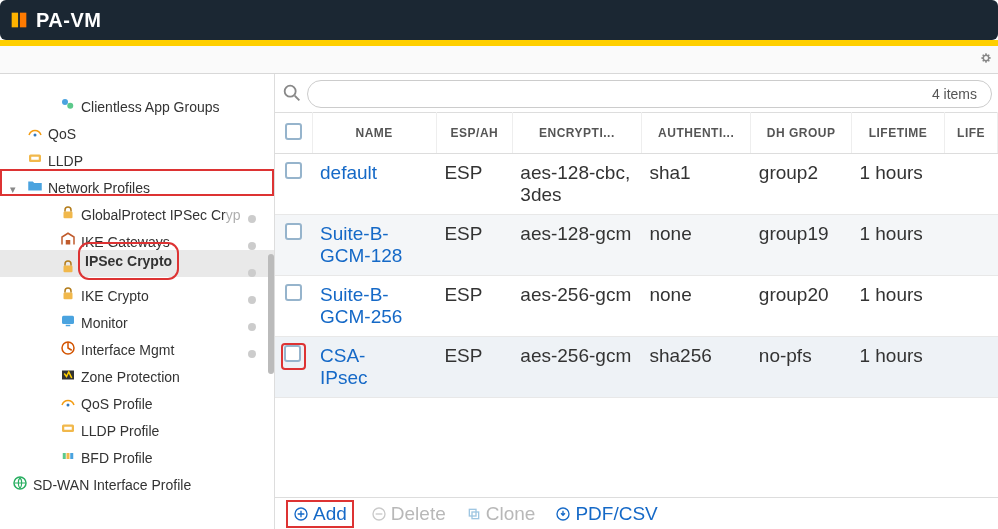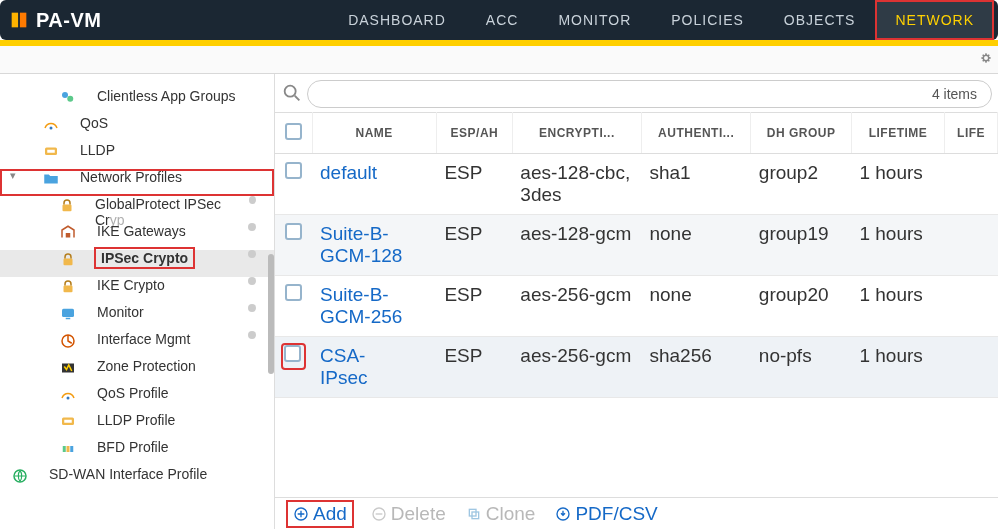--- a/index.html
+++ b/index.html
@@ -84,24 +84,24 @@
   }
   .sidebar {
     width: 275px;
     border-right: 1px solid #ddd;
     overflow: hidden;
     position: relative;
     padding-top: 14px;
   }
   .side-item {
     display: flex;
-    align-items: flex-start;
+    align-items: flex-end;
     height: 27px;
     padding-left: 10px;
-    gap: 19px;
+    gap: 3px;
     cursor: pointer;
     position: relative;
     font-size: 14px;
     color:#333;
   }
   .side-item .chev {
     width: 12px; color:#888;
     font-size: 11px;
   }
   .side-item .icon {
@@ -214,28 +214,20 @@
 <div class="topbar">
   <div class="brand">
     <span class="logo">
       <svg viewBox="0 0 24 24">
           <path fill="#ffb300" d="M4 4h7v16H4z"></path>
           <path fill="#ff7a00" d="M13 4h7v16h-7z"></path>
         </svg>
     </span>
     <span>PA-VM</span>
   </div>
-  <div class="navtabs" id="navtabs">
-      <div class="navtab">DASHBOARD</div>
-      <div class="navtab">ACC</div>
-      <div class="navtab">MONITOR</div>
-      <div class="navtab">POLICIES</div>
-      <div class="navtab">OBJECTS</div>
-      <div class="navtab active highlighted">NETWORK</div>
-    </div>
 </div>
 <div class="accentbar"></div>
 <div class="subbar">
   <span class="gear">
     <svg class="i" viewBox="0 0 24 24">
         <path fill="#888" d="M19 13v-2l-2-.4a6 6 0 00-.5-1.2l1.1-1.7-1.4-1.4-1.7 1.1a6 6 0 00-1.2-.5L13 5h-2l-.4 2a6 6 0 00-1.2.5L7.7 6.4 6.3 7.8l1.1 1.7a6 6 0 00-.5 1.2L5 11v2l2 .4c.1.4.3.8.5 1.2l-1.1 1.7 1.4 1.4 1.7-1.1c.4.2.8.4 1.2.5L11 19h2l.4-2c.4-.1.8-.3 1.2-.5l1.7 1.1 1.4-1.4-1.1-1.7c.2-.4.4-.8.5-1.2L19 13zm-7 2a3 3 0 110-6 3 3 0 010 6z"></path>
       </svg>
   </span>
 </div>
 
@@ -300,21 +292,21 @@
         <span class="lbl">IKE Gateways</span>
         <span class="dot"></span>
       </div>
       <div class="side-item lvl2 selected">
         <span class="icon">
           <svg viewBox="0 0 24 24" width="18" height="18">
             <rect x="6" y="10" width="12" height="9" rx="1.5" fill="#f1b84b"></rect>
             <path d="M8 10V8a4 4 0 018 0v2" stroke="#b37c1a" stroke-width="2" fill="none"></path>
           </svg>
         </span>
-        <span class="lbl" style="outline:2px solid #d33;outline-offset:1px;padding:0 4px;font-weight:700;">IPSec Crypto</span>
+        <span class="lbl" style="outline:2px solid #d33;outline-offset:1px;padding:8px 4px;font-weight:700;border-radius:8px;">IPSec Crypto</span>
         <span class="dot"></span>
       </div>
       <div class="side-item lvl2">
         <span class="icon">
           <svg viewBox="0 0 24 24" width="18" height="18">
             <rect x="6" y="10" width="12" height="9" rx="1.5" fill="#f1b84b"></rect>
             <path d="M8 10V8a4 4 0 018 0v2" stroke="#b37c1a" stroke-width="2" fill="none"></path>
           </svg>
         </span>
         <span class="lbl">IKE Crypto</span>

